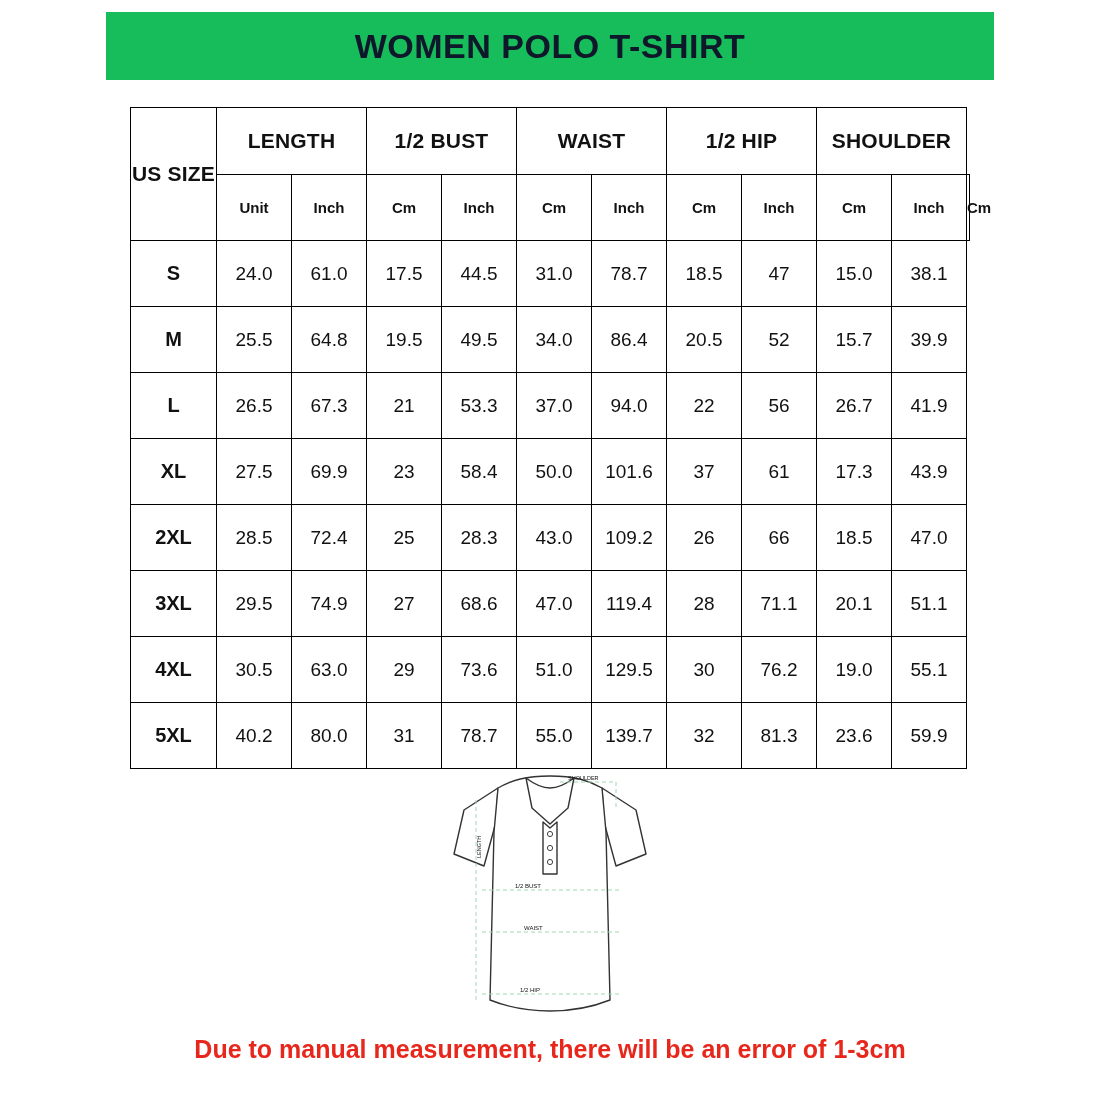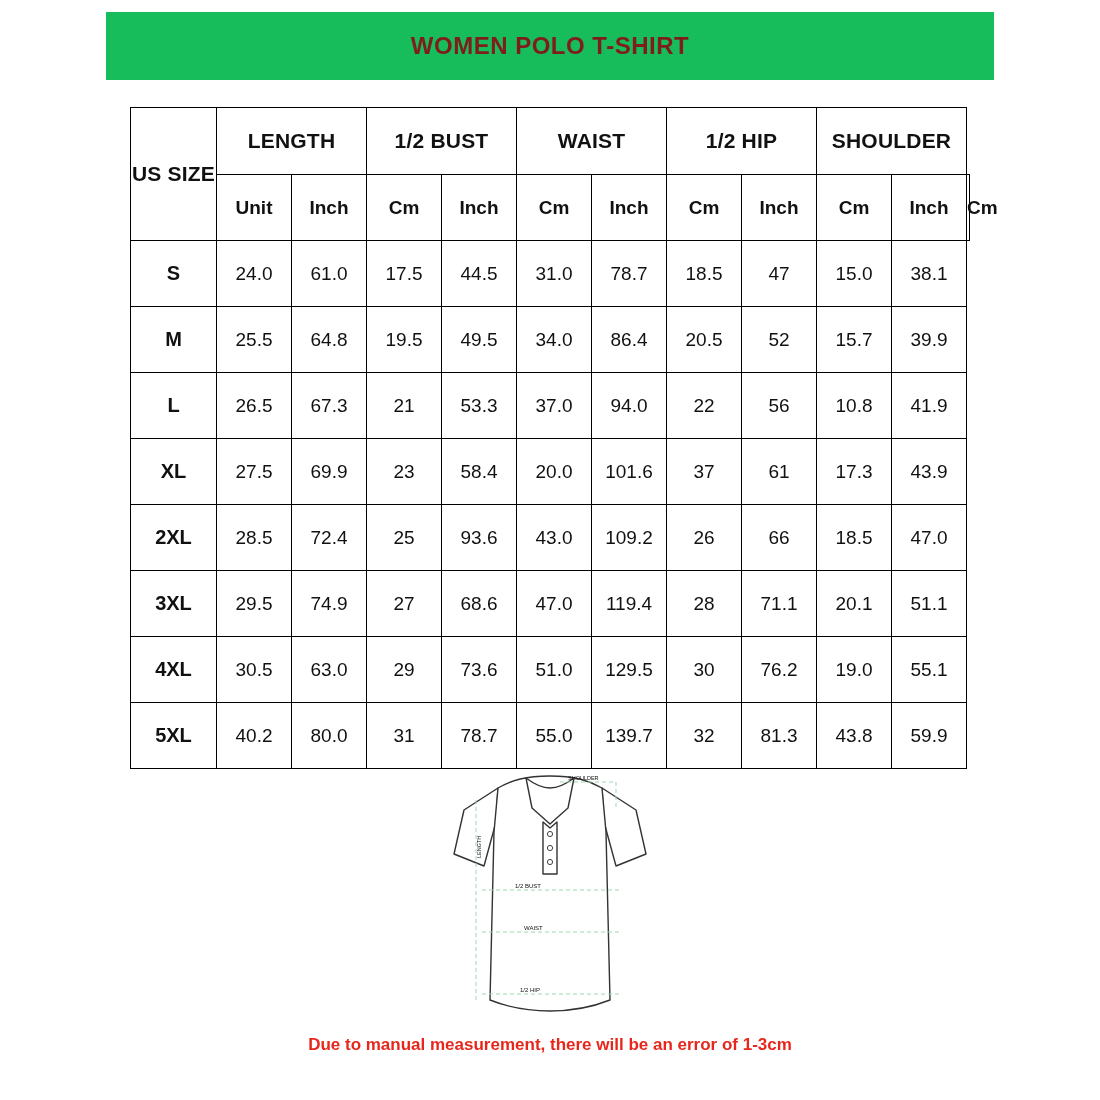--- a/index.html
+++ b/index.html
@@ -28,22 +28,22 @@
     left: 106px;
     top: 12px;
     width: 888px;
     height: 68px;
     background: #18bd5b;
     display: flex;
     align-items: center;
     justify-content: center;
   }
   .banner-title {
-    color: #7f1d1d;
-    font-size: 24px;
+    color: #0f172a;
+    font-size: 34px;
     font-weight: bold;
     letter-spacing: 0.5px;
     white-space: nowrap;
   }
 
   
   .table-wrap {
     position: absolute;
     left: 130px;
     top: 107px;
@@ -70,21 +70,21 @@
 
   tr.row-group th {
     height: 66px;
     font-size: 21px;
     font-weight: bold;
     letter-spacing: 0.2px;
   }
   tr.row-unit th,
   tr.row-unit td {
     height: 65px;
-    font-size: 19px;
+    font-size: 15px;
     font-weight: bold;
   }
   tr.row-data td {
     height: 65px;
     font-size: 19px;
     font-weight: normal;
   }
   tr.row-data td.size-cell {
     font-weight: bold;
     font-size: 20px;
@@ -101,21 +101,21 @@
   .shirt-area svg { display: block; }
 
   
   .note {
     position: absolute;
     left: 0;
     top: 1035px;
     width: 1100px;
     text-align: center;
     color: #e8271c;
-    font-size: 17px;
+    font-size: 25px;
     font-weight: bold;
   }
 </style>
 </head>
 <body>
 
 <div class="page">
 
   <div class="banner">
     <div class="banner-title">WOMEN POLO T-SHIRT</div>
@@ -189,42 +189,42 @@
         <tr class="row-data">
           <td class="size-cell">L</td>
           <td>26.5</td>
           <td>67.3</td>
           <td>21</td>
           <td>53.3</td>
           <td>37.0</td>
           <td>94.0</td>
           <td>22</td>
           <td>56</td>
-          <td>10.8</td>
+          <td>26.7</td>
           <td>41.9</td>
         </tr>
         <tr class="row-data">
           <td class="size-cell">XL</td>
           <td>27.5</td>
           <td>69.9</td>
           <td>23</td>
           <td>58.4</td>
-          <td>20.0</td>
+          <td>50.0</td>
           <td>101.6</td>
           <td>37</td>
           <td>61</td>
           <td>17.3</td>
           <td>43.9</td>
         </tr>
         <tr class="row-data">
           <td class="size-cell">2XL</td>
           <td>28.5</td>
           <td>72.4</td>
           <td>25</td>
-          <td>93.6</td>
+          <td>28.3</td>
           <td>43.0</td>
           <td>109.2</td>
           <td>26</td>
           <td>66</td>
           <td>18.5</td>
           <td>47.0</td>
         </tr>
         <tr class="row-data">
           <td class="size-cell">3XL</td>
           <td>29.5</td>
@@ -254,21 +254,21 @@
         <tr class="row-data">
           <td class="size-cell">5XL</td>
           <td>40.2</td>
           <td>80.0</td>
           <td>31</td>
           <td>78.7</td>
           <td>55.0</td>
           <td>139.7</td>
           <td>32</td>
           <td>81.3</td>
-          <td>43.8</td>
+          <td>23.6</td>
           <td>59.9</td>
         </tr>
       </tbody>
     </table>
   </div>
 
   <div class="shirt-area">
     <svg width="220" height="262" viewBox="0 0 220 262" xmlns="http://www.w3.org/2000/svg">
       <g fill="#ffffff" stroke="#333333" stroke-width="1.4" stroke-linejoin="round">
 

